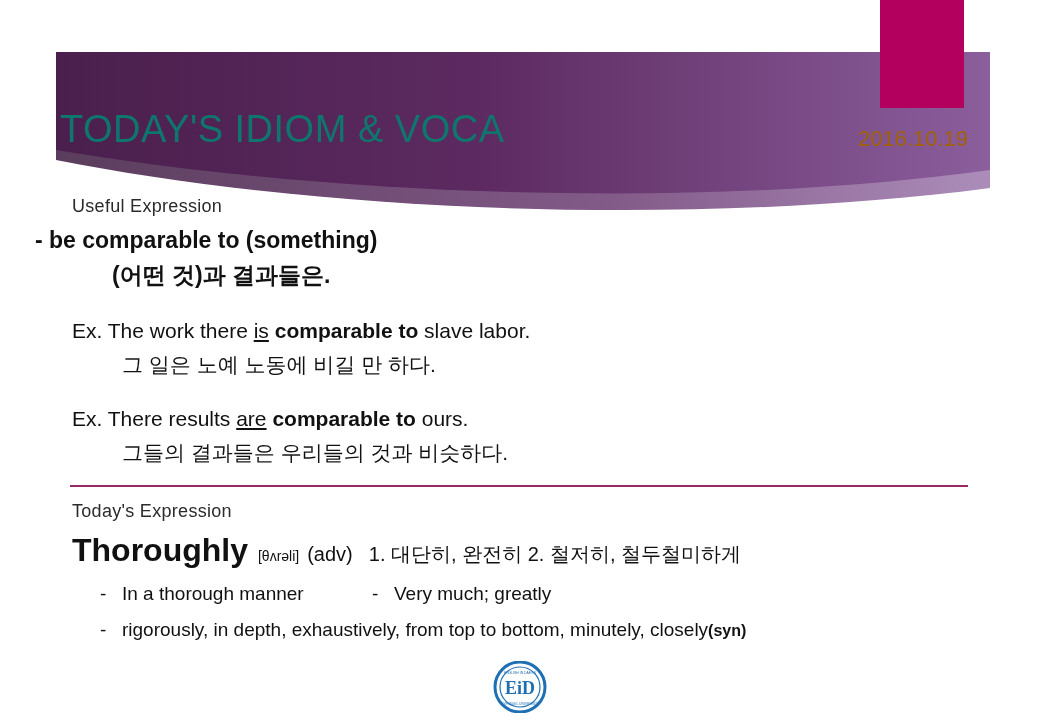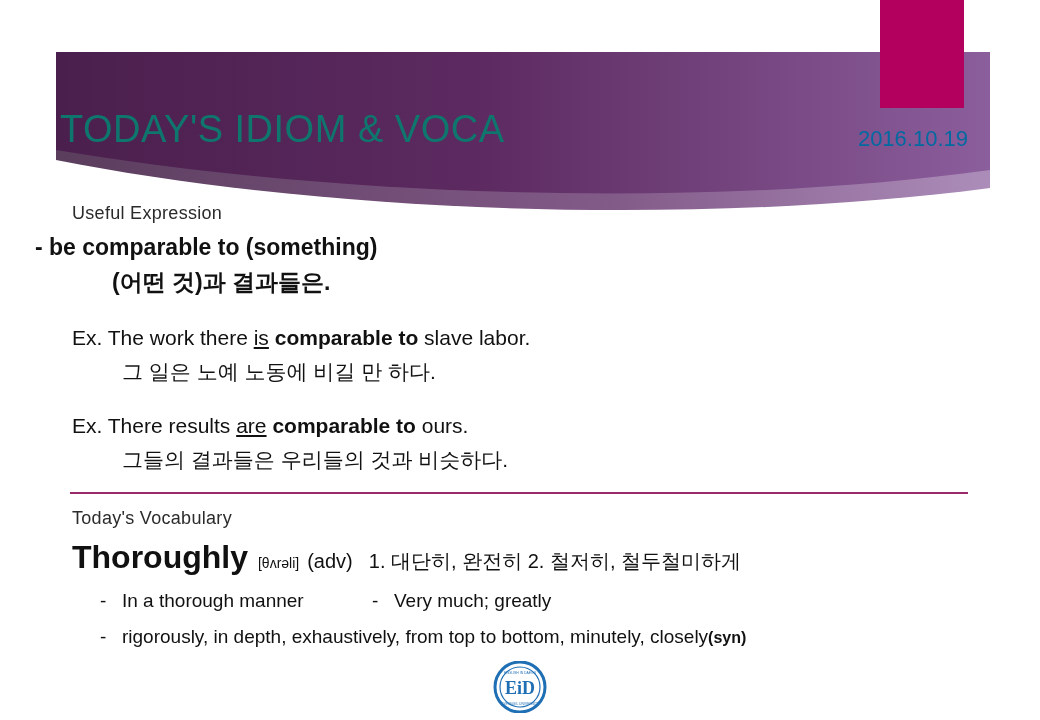--- a/index.html
+++ b/index.html
@@ -36,30 +36,30 @@
     color: #0f766e;
     font-size: 38px;
     font-weight: normal;
     letter-spacing: 0.5px;
     white-space: nowrap;
   }
   .header-date {
     position: absolute;
     right: 72px;
     top: 126px;
-    color: #0369a1;
+    color: #a16207;
     font-size: 22px;
     white-space: nowrap;
   }
 
   
   .content {
     position: absolute;
     left: 0;
-    top: 203px;
+    top: 196px;
     width: 1040px;
   }
   .section-label {
     margin-left: 72px;
     font-size: 18px;
     color: #2b2b2b;
     letter-spacing: 0.3px;
   }
   .expr-line {
     margin-left: 35px;
@@ -206,21 +206,21 @@
     <div class="ex-kr">그 일은 노예 노동에 비길 만 하다.</div>
   </div>
 
   <div class="ex-block">
     <div class="ex-line"><span>Ex.  There results </span><span class="u">are</span><span class="b"> comparable to </span><span>ours.</span></div>
     <div class="ex-kr">그들의 결과들은 우리들의 것과 비슷하다.</div>
   </div>
 
   <div class="divider"></div>
 
-  <div class="vocab-label">Today's  Vocabulary</div>
+  <div class="vocab-label">Today's  Expression</div>
 
   <div class="vocab-headword">
     <span class="word">Thoroughly</span>
     <span class="ipa">[θʌrəli]</span>
     <span class="pos">(adv)</span>
     <span class="defs">1. 대단히, 완전히  2. 철저히, 철두철미하게</span>
   </div>
 
   <div class="bullet-row">
     <span class="dash">-</span>

